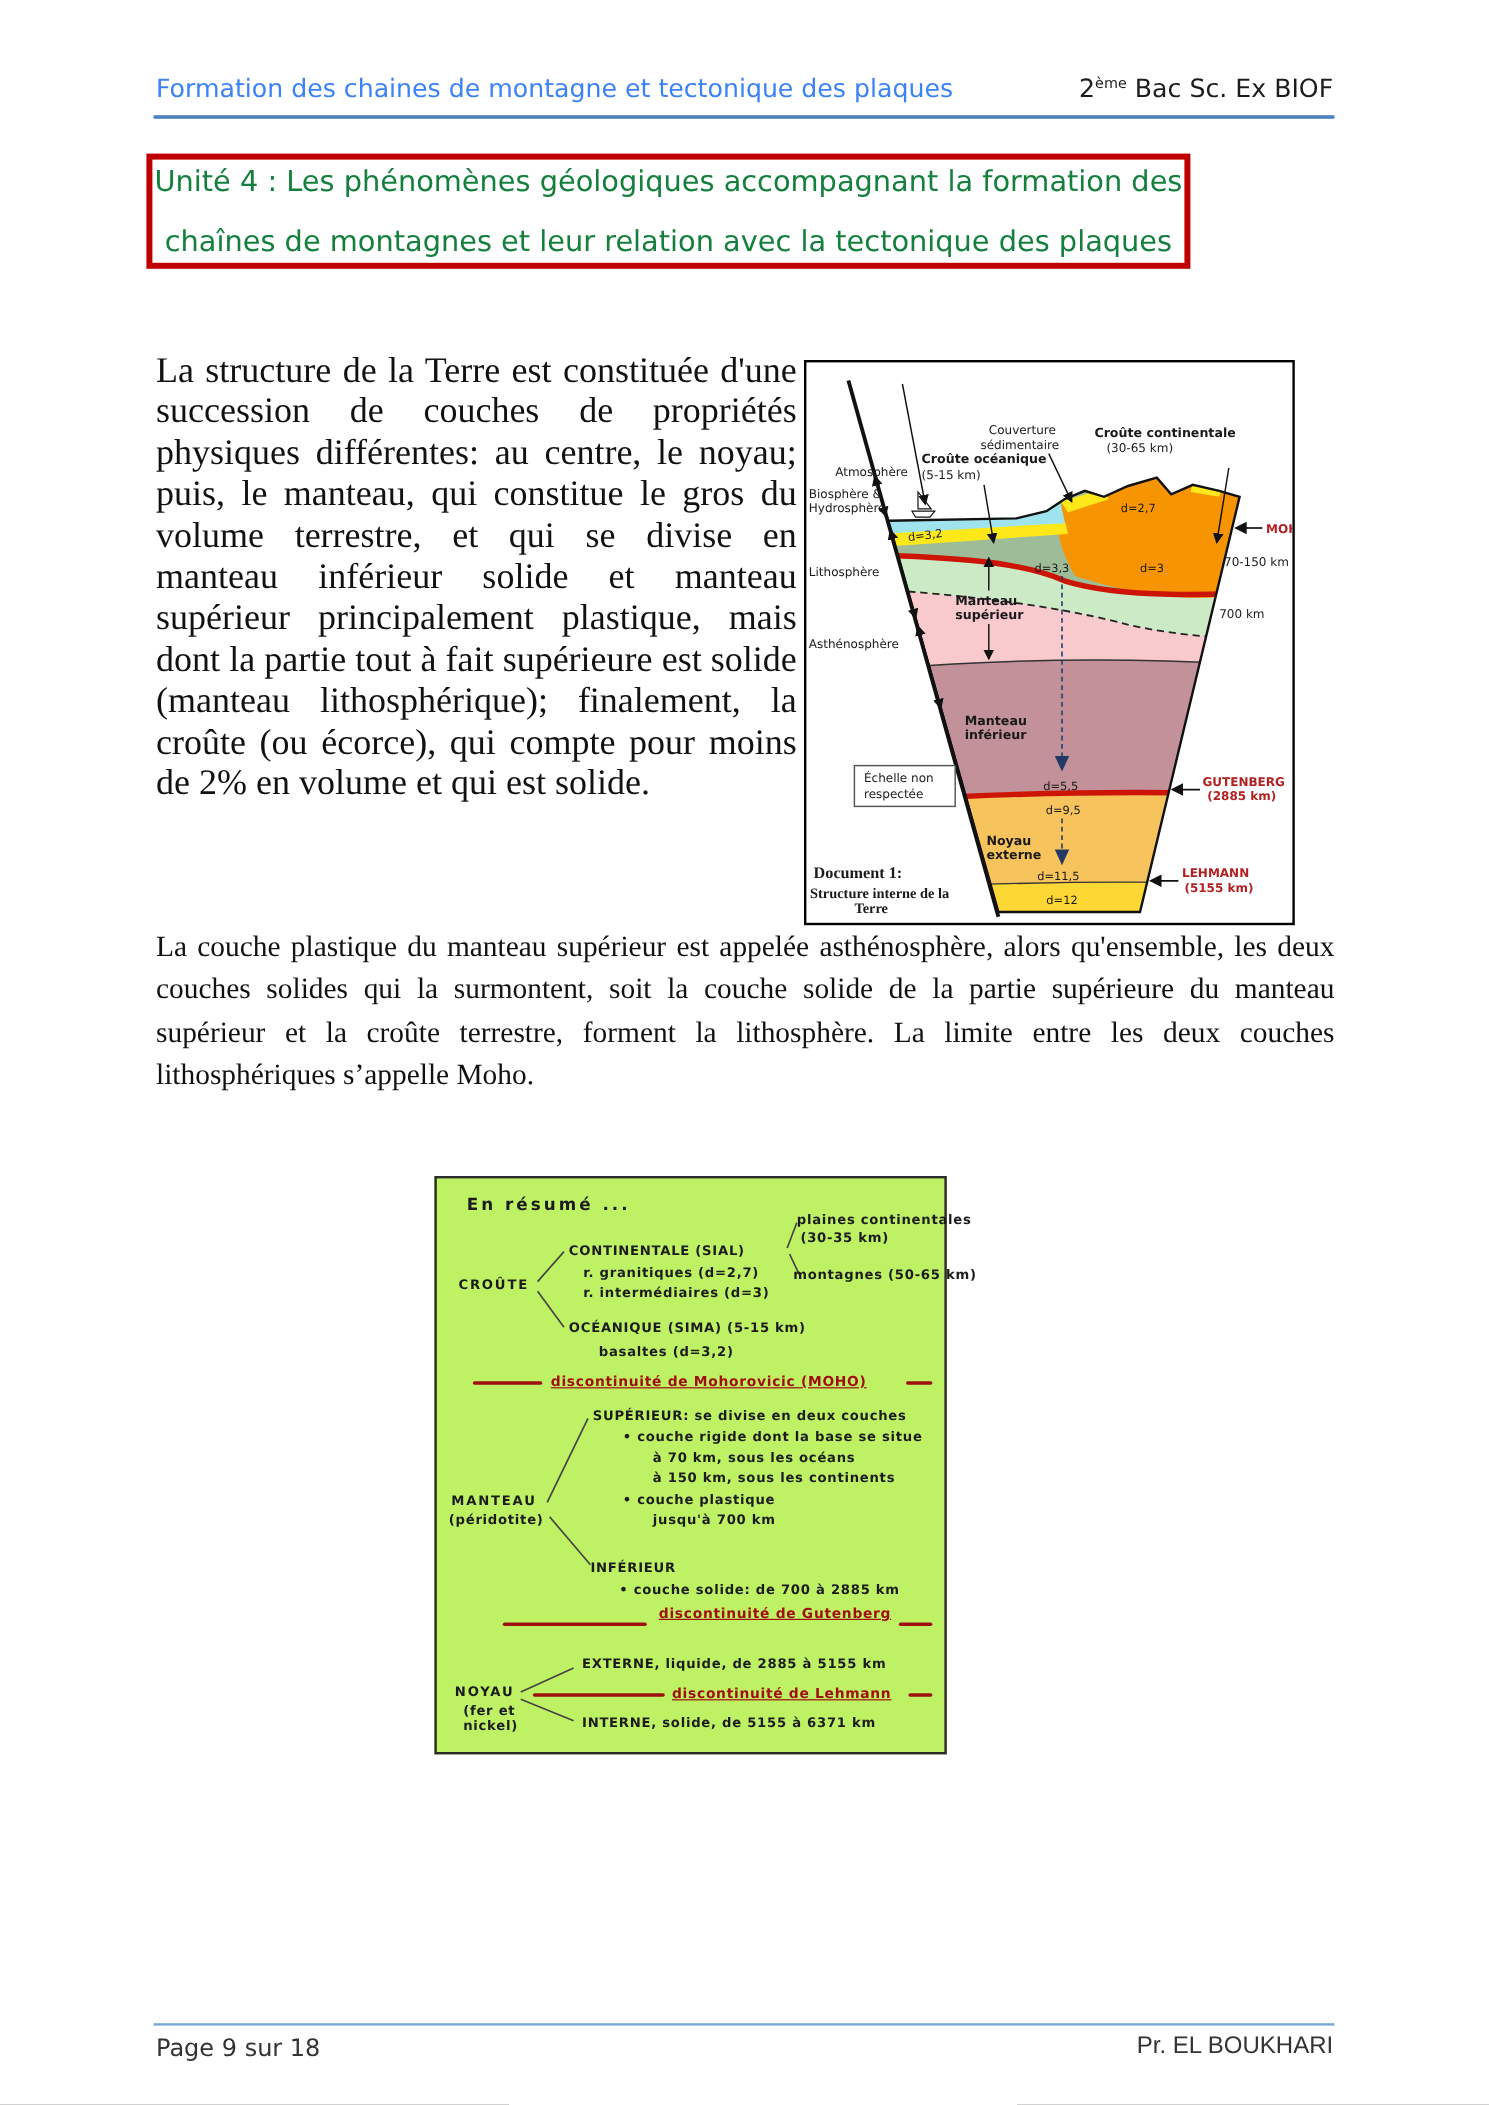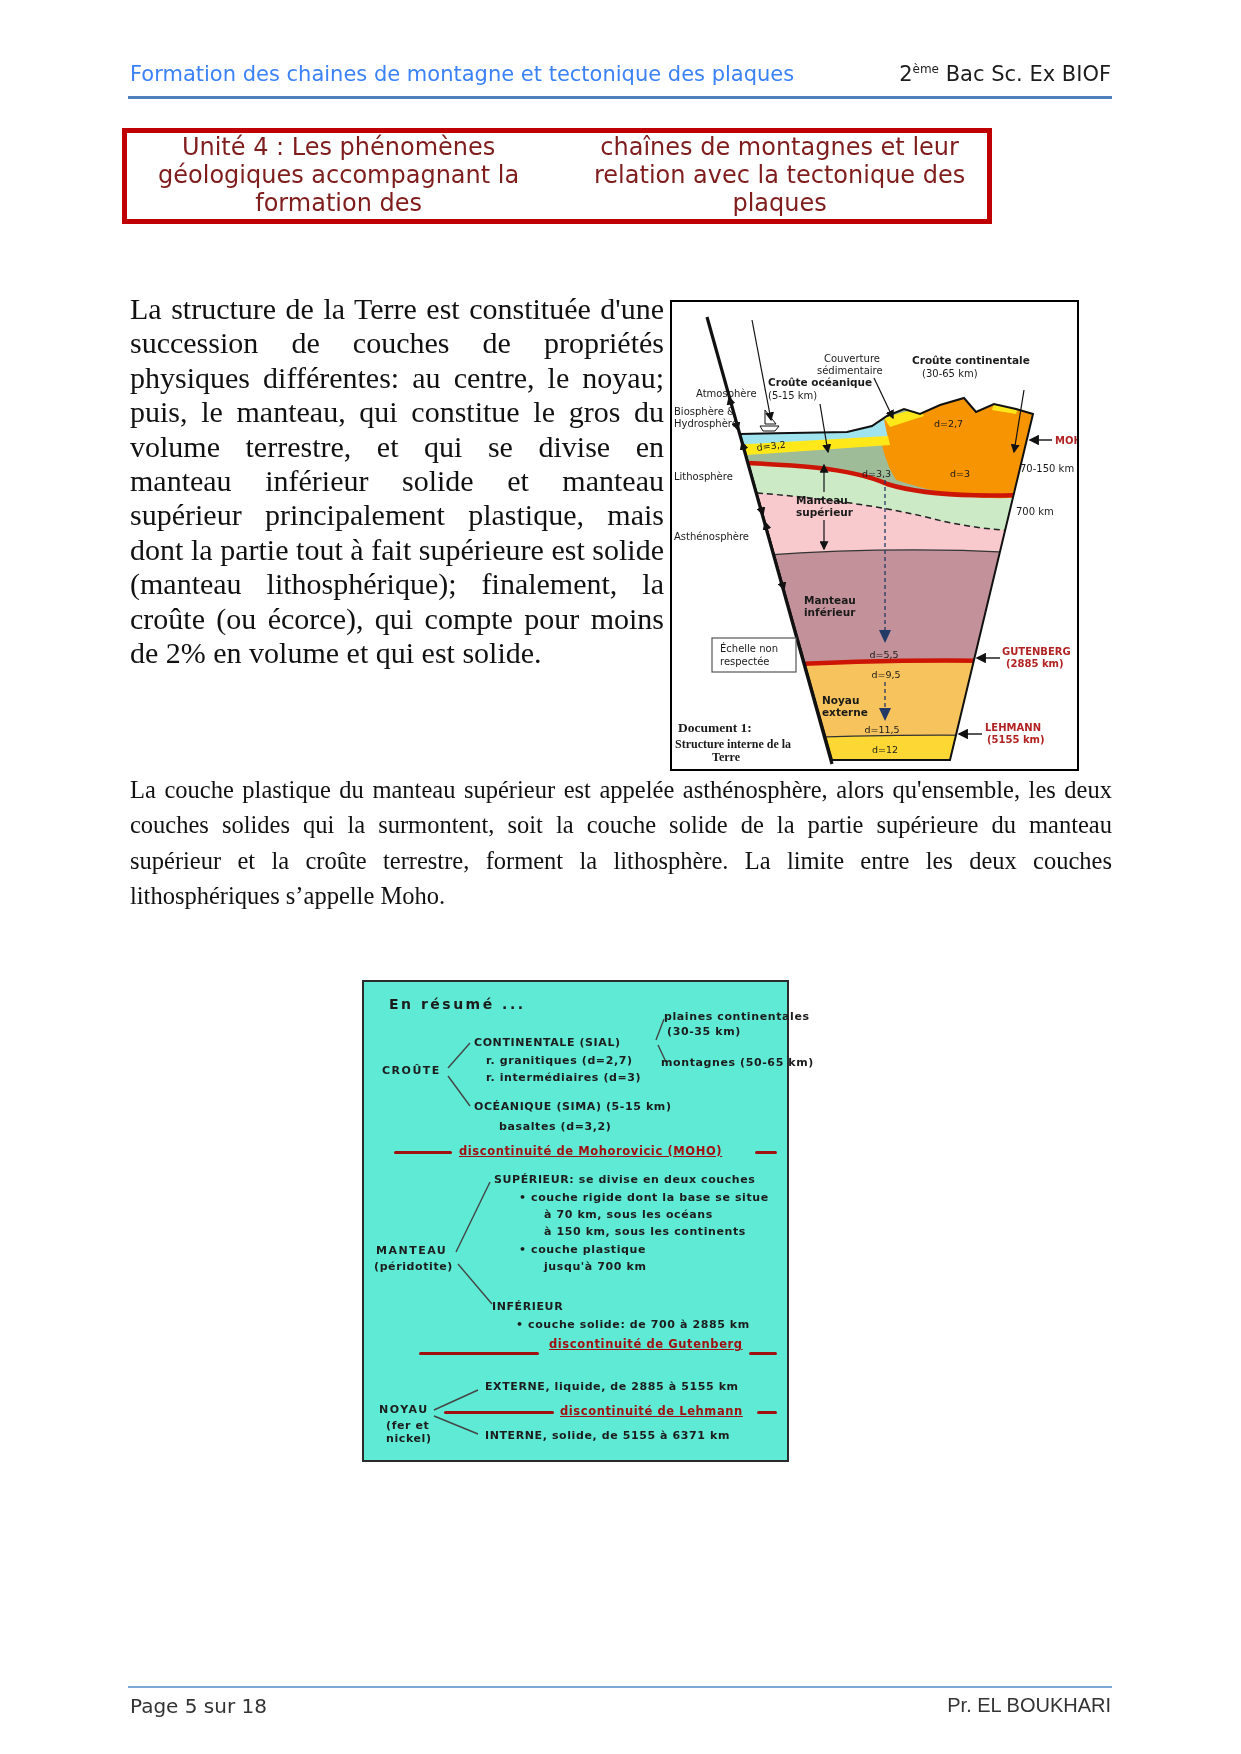--- a/index.html
+++ b/index.html
@@ -8,22 +8,22 @@
   
   .hdr-left{position:absolute;left:130px;top:62px;font-family:"DejaVu Sans",sans-serif;
             font-size:21px;color:#3b82f6;}
   .hdr-right{position:absolute;right:130px;top:62px;font-family:"DejaVu Sans",sans-serif;
              font-size:21px;color:#1c1c1c;}
   .hdr-right sup{font-size:12px;}
   .hdr-line{position:absolute;left:128px;top:96px;width:984px;height:3px;background:#4f81bd;}
   
   .unit-box{position:absolute;left:122px;top:128px;width:860px;height:86px;
             border:5px solid #c00000;background:#fff;text-align:center;
-            font-family:"DejaVu Sans",sans-serif;font-size:24px;color:#7f1d1d;
-            display:flex;justify-content:center;gap:22px;}
+            font-family:"DejaVu Sans",sans-serif;font-size:24px;color:#15803d;
+            display:flex;flex-direction:column;justify-content:center;gap:22px;}
   
   .intro-head{position:absolute;left:168px;top:250px;font-size:26px;font-weight:bold;}
   .bullet{display:inline-block;width:24px;height:24px;border-radius:50%;background:#000;
           color:#fff;text-align:center;line-height:24px;font-size:15px;vertical-align:2px;
           margin-right:10px;font-family:"DejaVu Sans",sans-serif;}
   
   .para1{position:absolute;left:130px;top:292px;width:534px;font-size:30px;
          line-height:34.4px;text-align:justify;}
   .para2{position:absolute;left:130px;top:772px;width:982px;font-size:24.5px;
          line-height:35.4px;text-align:justify;}
@@ -31,21 +31,21 @@
   .fig1{position:absolute;left:670px;top:300px;width:405px;height:467px;
         border:2px solid #000;background:#fff;}
   .fig1 text{font-family:"DejaVu Sans",sans-serif;font-size:10px;fill:#1a1a1a;}
   .fig1 text.b{font-weight:bold;font-size:10.5px;}
   .fig1 text.red{fill:#b22222;font-weight:bold;}
   .fig1 text.doc{font-family:"Liberation Serif",serif;font-weight:bold;font-size:13.5px;}
   .fig1 text.doc2{font-family:"Liberation Serif",serif;font-weight:bold;font-size:12px;}
   .fig1 text.dv{font-size:9.5px;}
   
   .resume{position:absolute;left:362px;top:980px;width:423px;height:478px;
-          border:2px solid #2b2b2b;background:#5eead4;
+          border:2px solid #2b2b2b;background:#bef264;
           font-family:"DejaVu Sans",sans-serif;font-size:11px;font-weight:bold;
           color:#1c1c1c;letter-spacing:0.6px;}
   .resume .it{position:absolute;white-space:nowrap;}
   .resume .title{font-size:14px;letter-spacing:2.5px;}
   .resume .red{color:#a01010;text-decoration:underline;}
   .resume .rline{position:absolute;height:3px;background:#a01010;border-radius:2px;}
   .resume svg{position:absolute;left:0;top:0;}
   
   .ftr-line{position:absolute;left:128px;top:1686px;width:984px;height:2px;background:#7ba7d7;}
   .ftr-left{position:absolute;left:130px;top:1694px;font-family:"DejaVu Sans",sans-serif;
@@ -219,16 +219,16 @@
     <div class="it" style="left:15px;top:421px;letter-spacing:1.5px">NOYAU</div>
     <div class="rline" style="left:80px;top:429px;width:110px"></div>
     <div class="it red" style="left:196px;top:422px;font-size:11.5px">discontinuité de Lehmann</div>
     <div class="rline" style="left:393px;top:429px;width:20px"></div>
     <div class="it" style="left:22px;top:437px">(fer et</div>
     <div class="it" style="left:22px;top:450px">nickel)</div>
     <div class="it" style="left:121px;top:447px">INTERNE, solide, de 5155 à 6371 km</div>
   </div>
 
   <div class="ftr-line"></div>
-  <div class="ftr-left">Page 5 sur 18</div>
+  <div class="ftr-left">Page 9 sur 18</div>
   <div class="ftr-right">Pr. EL BOUKHARI</div>
 
 </div>
 
 </body></html>

